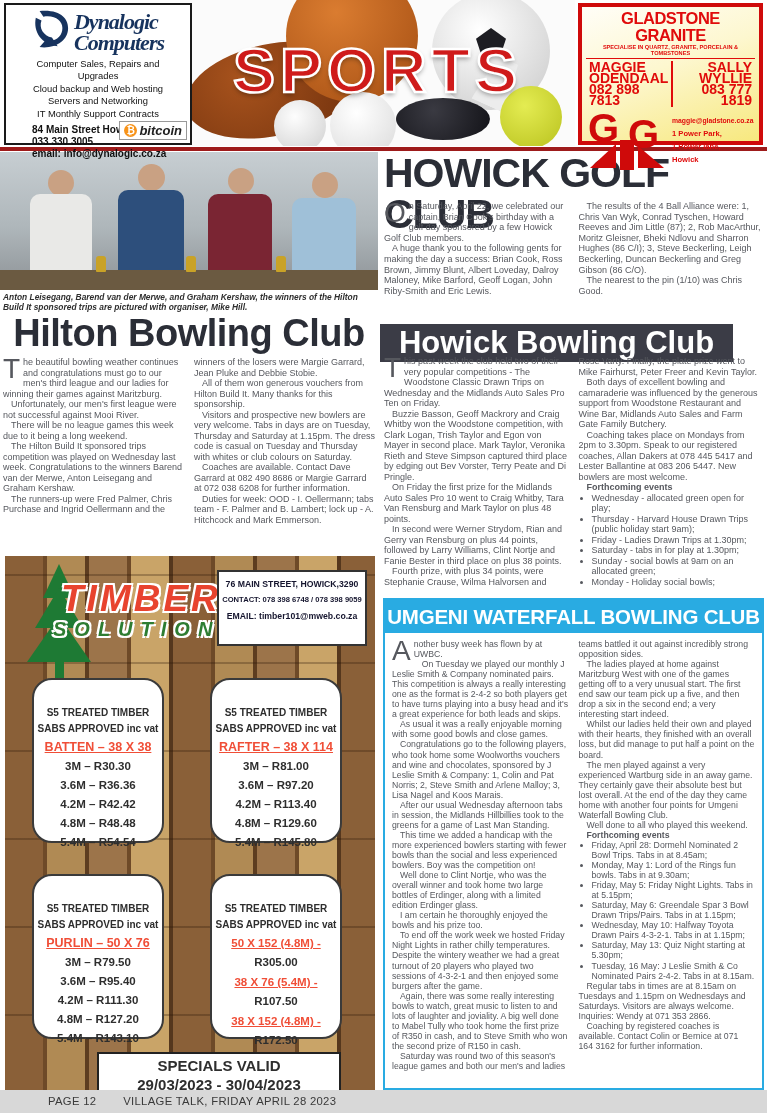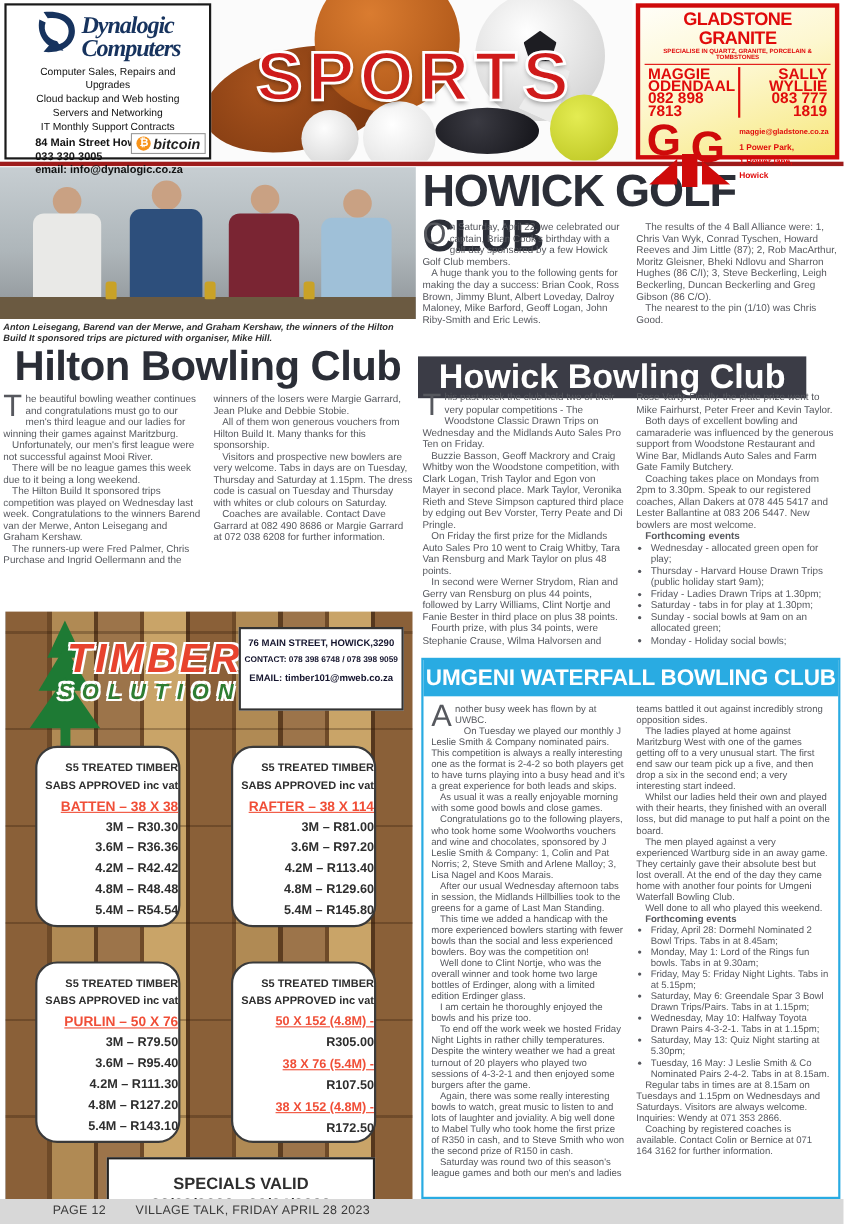--- a/index.html
+++ b/index.html
@@ -46,26 +46,26 @@
   .torso{position:absolute;border-radius:10px 10px 0 0;}
   .table{position:absolute;left:0;right:0;bottom:0;height:20px;background:#6b5a41;}
   .trophy{position:absolute;bottom:18px;width:10px;height:16px;background:#c9a227;border-radius:3px 3px 1px 1px;}
   
   .timber{overflow:hidden;background-image:repeating-linear-gradient(0deg,rgba(40,20,5,.28) 0 2px,rgba(0,0,0,0) 2px 88px),repeating-linear-gradient(90deg,#8a6038 0 38px,#6e4a28 38px 42px,#b08a54 42px 80px,#5d3d20 80px 84px,#9c744a 84px 122px,#6e4a28 122px 126px,#c9a468 126px 164px,#55371d 164px 168px);}
   .tree{position:absolute;}
   .tri{position:absolute;width:0;height:0;}
   .timber-word1{font-style:italic;font-weight:bold;font-size:37px;color:#e8432e;letter-spacing:3px;text-shadow:-2px -2px 0 #fff,2px -2px 0 #fff,-2px 2px 0 #fff,2px 2px 0 #fff;}
   .timber-word2{font-style:italic;font-weight:bold;font-size:20px;color:#2e7d32;letter-spacing:8px;text-shadow:-2px -2px 0 #fff,2px -2px 0 #fff,-2px 2px 0 #fff,2px 2px 0 #fff;}
   .timber-contact{background:#fff;border:2px solid #333;font-weight:bold;font-size:8.7px;color:#15152e;text-align:center;line-height:16px;padding:4px 2px;}
-  .panel{background:#fff;border:2px solid #3a3a3a;border-radius:20px;text-align:right;padding-top:11px;}
+  .panel{background:#fff;border:2px solid #3a3a3a;border-radius:20px;text-align:center;padding-top:25px;}
   .panel .h{font-weight:bold;font-size:10px;color:#2e2e2e;line-height:16px;}
   .panel .prod{font-weight:bold;font-size:12.5px;color:#f04e37;text-decoration:underline;line-height:20px;}
   .panel .price{font-weight:bold;font-size:11.5px;color:#2e2e2e;line-height:19px;}
   .panel .prod.sm{font-size:11.5px;}
-  .specials{background:#fff;border:2px solid #222;font-weight:bold;font-size:15px;color:#2e2e2e;text-align:center;line-height:19px;padding:13px 8px;}
+  .specials{background:#fff;border:2px solid #222;font-weight:bold;font-size:15px;color:#2e2e2e;text-align:center;line-height:19px;padding:2px 8px;}
   
   .umgeni-box{border:2px solid #29abe2;background:#fff;}
   
   .footer{background:#d8d8d8;color:#3a3a3a;font-size:11.3px;line-height:23px;padding-left:8px;letter-spacing:.3px;}
   .fs-h{line-height:10.6px;font-size:9px;}
   .fs-b{line-height:10.5px;font-size:9px;}
   .fs-u{line-height:10.05px;font-size:8.7px;}
 </style>
 </head>
 <body>
@@ -165,20 +165,21 @@
 
 <div class="abs bodytxt fs-b" style="left:3px;top:357px;width:372px;height:178px;">
   <p class="dropcap">The beautiful bowling weather continues and congratulations must go to our men's third league and our ladies for winning their games against Maritzburg.</p>
   <p class="ind">Unfortunately, our men's first league were not successful against Mooi River.</p>
   <p class="ind">There will be no league games this week due to it being a long weekend.</p>
   <p class="ind">The Hilton Build It sponsored trips competition was played on Wednesday last week. Congratulations to the winners Barend van der Merwe, Anton Leisegang and Graham Kershaw.</p>
   <p class="ind">The runners-up were Fred Palmer, Chris Purchase and Ingrid Oellermann and the winners of the losers were Margie Garrard, Jean Pluke and Debbie Stobie.</p>
   <p class="ind">All of them won generous vouchers from Hilton Build It. Many thanks for this sponsorship.</p>
   <p class="ind">Visitors and prospective new bowlers are very welcome. Tabs in days are on Tuesday, Thursday and Saturday at 1.15pm. The dress code is casual on Tuesday and Thursday with whites or club colours on Saturday.</p>
   <p class="ind">Coaches are available. Contact Dave Garrard at 082 490 8686 or Margie Garrard at 072 038 6208 for further information.</p>
+  <p class="ind">Duties for week: OOD - I. Oellermann; tabs team - F. Palmer and B. Lambert; lock up - A. Hitchcock and Mark Emmerson.</p>
 </div>
 
 <div class="abs timber" style="left:5px;top:556px;width:370px;height:548px;">
   <div class="tree" style="left:18px;top:8px;width:70px;height:120px;">
     <span class="tri" style="left:20px;top:0;border-left:16px solid transparent;border-right:16px solid transparent;border-bottom:34px solid #1e7a34;"></span>
     <span class="tri" style="left:12px;top:24px;border-left:24px solid transparent;border-right:24px solid transparent;border-bottom:40px solid #1e7a34;"></span>
     <span class="tri" style="left:4px;top:52px;border-left:32px solid transparent;border-right:32px solid transparent;border-bottom:46px solid #1e7a34;"></span>
     <span class="abs" style="left:32px;top:96px;width:9px;height:22px;background:#1e7a34;"></span>
   </div>
   <div class="abs timber-word1" style="left:56px;top:22px;">TIMBER</div>

